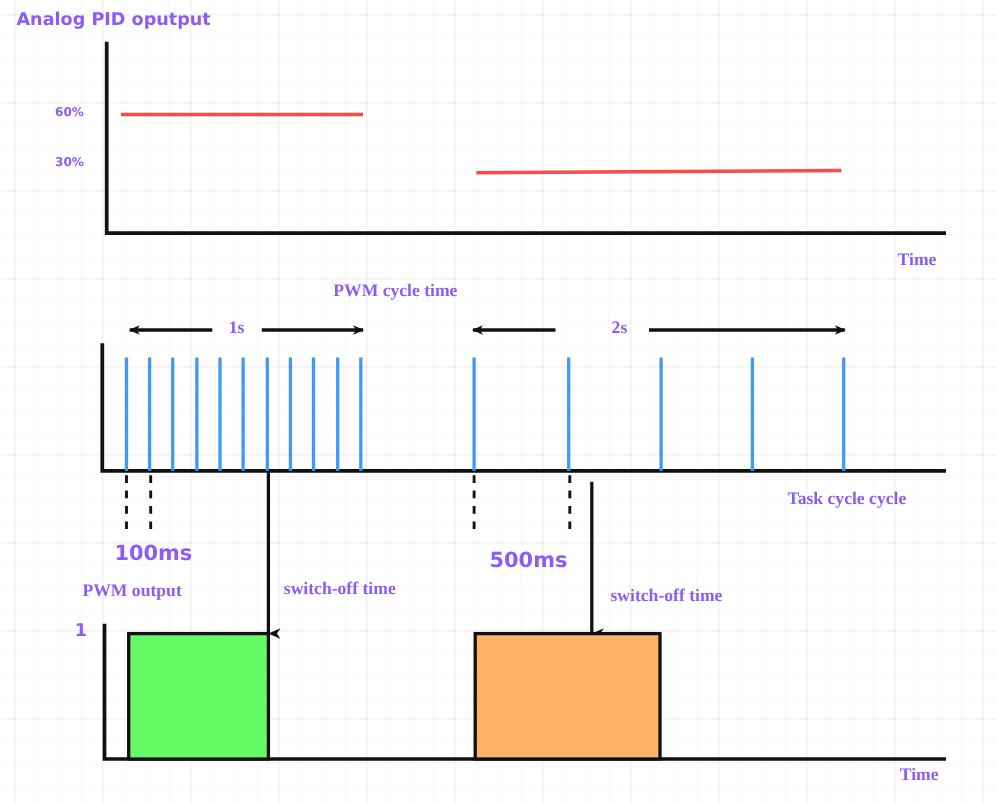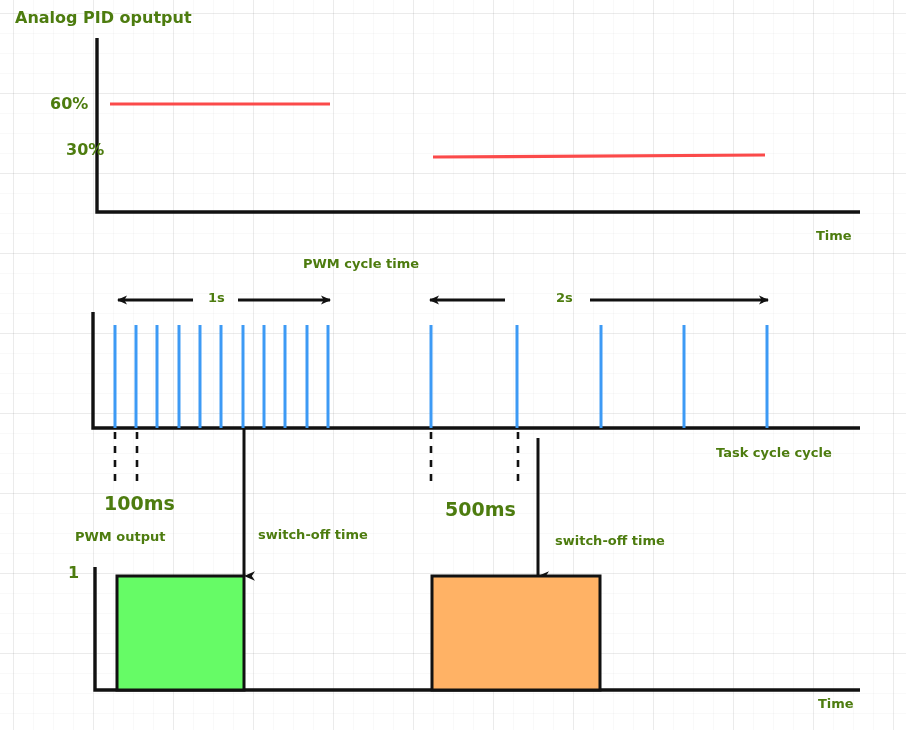--- a/index.html
+++ b/index.html
@@ -21,28 +21,28 @@
       linear-gradient(to bottom, rgba(0,0,0,0.022) 1px, transparent 1px);
     background-size: 80px 80px, 80px 80px, 20px 20px, 20px 20px;
     background-position: 13px 13px, 13px 13px, 13px 13px, 13px 13px;
     z-index:0;
   }
   #canvas { position:absolute; left:0; top:0; width:906px; height:730px; z-index:2; }
   .lbl {
     position:absolute;
     font-family:"DejaVu Sans", sans-serif;
     font-weight:bold;
-    color:#4d7c0f;
+    color:#8b5cf6;
     white-space:nowrap;
     z-index:3;
     line-height:1;
   }
   .lbl-title   { font-size:16px; }
-  .lbl-axisval { font-size:16px; }
-  .lbl-mid     { font-size:13px; }
+  .lbl-axisval { font-size:11px; }
+  .lbl-mid     { font-size:16px;font-family:Liberation Serif, serif; }
   .lbl-small   { font-size:19px; }
   .lbl-one     { font-size:16px; }
 </style>
 </head>
 <body>
 
 <div id="grid-bg"></div>
 
 <svg id="canvas" viewBox="0 0 906 730" xmlns="http://www.w3.org/2000/svg">
 
@@ -113,21 +113,21 @@
     <path d="M95,567 L95,690 L860,690" fill="none" stroke="#111111" stroke-width="3.4"></path>
 
     <rect x="117" y="576" width="127" height="114" fill="#66FB66" stroke="#111111" stroke-width="3"></rect>
     <rect x="432" y="576" width="168" height="114" fill="#FFB265" stroke="#111111" stroke-width="3"></rect>
   </g>
 </svg>
 
 <div class="lbl lbl-title" style="left:15px; top:10px;">Analog PID oputput</div>
 
 <div class="lbl lbl-axisval" style="left:50px; top:96px;">60%</div>
-<div class="lbl lbl-axisval" style="left:50px; top:142px;margin-left:16px;">30%</div>
+<div class="lbl lbl-axisval" style="left:50px; top:142px;">30%</div>
 
 <div class="lbl lbl-mid" style="left:816px; top:229px;">Time</div>
 
 <div class="lbl lbl-mid" style="left:303px; top:257px;text-align:center;">PWM cycle time</div>
 
 <div class="lbl lbl-mid" style="left:208px; top:291px;">1s</div>
 <div class="lbl lbl-mid" style="left:556px; top:291px;">2s</div>
 
 <div class="lbl lbl-small" style="left:104px; top:494px;">100ms</div>
 <div class="lbl lbl-small" style="left:445px; top:500px;">500ms</div>

